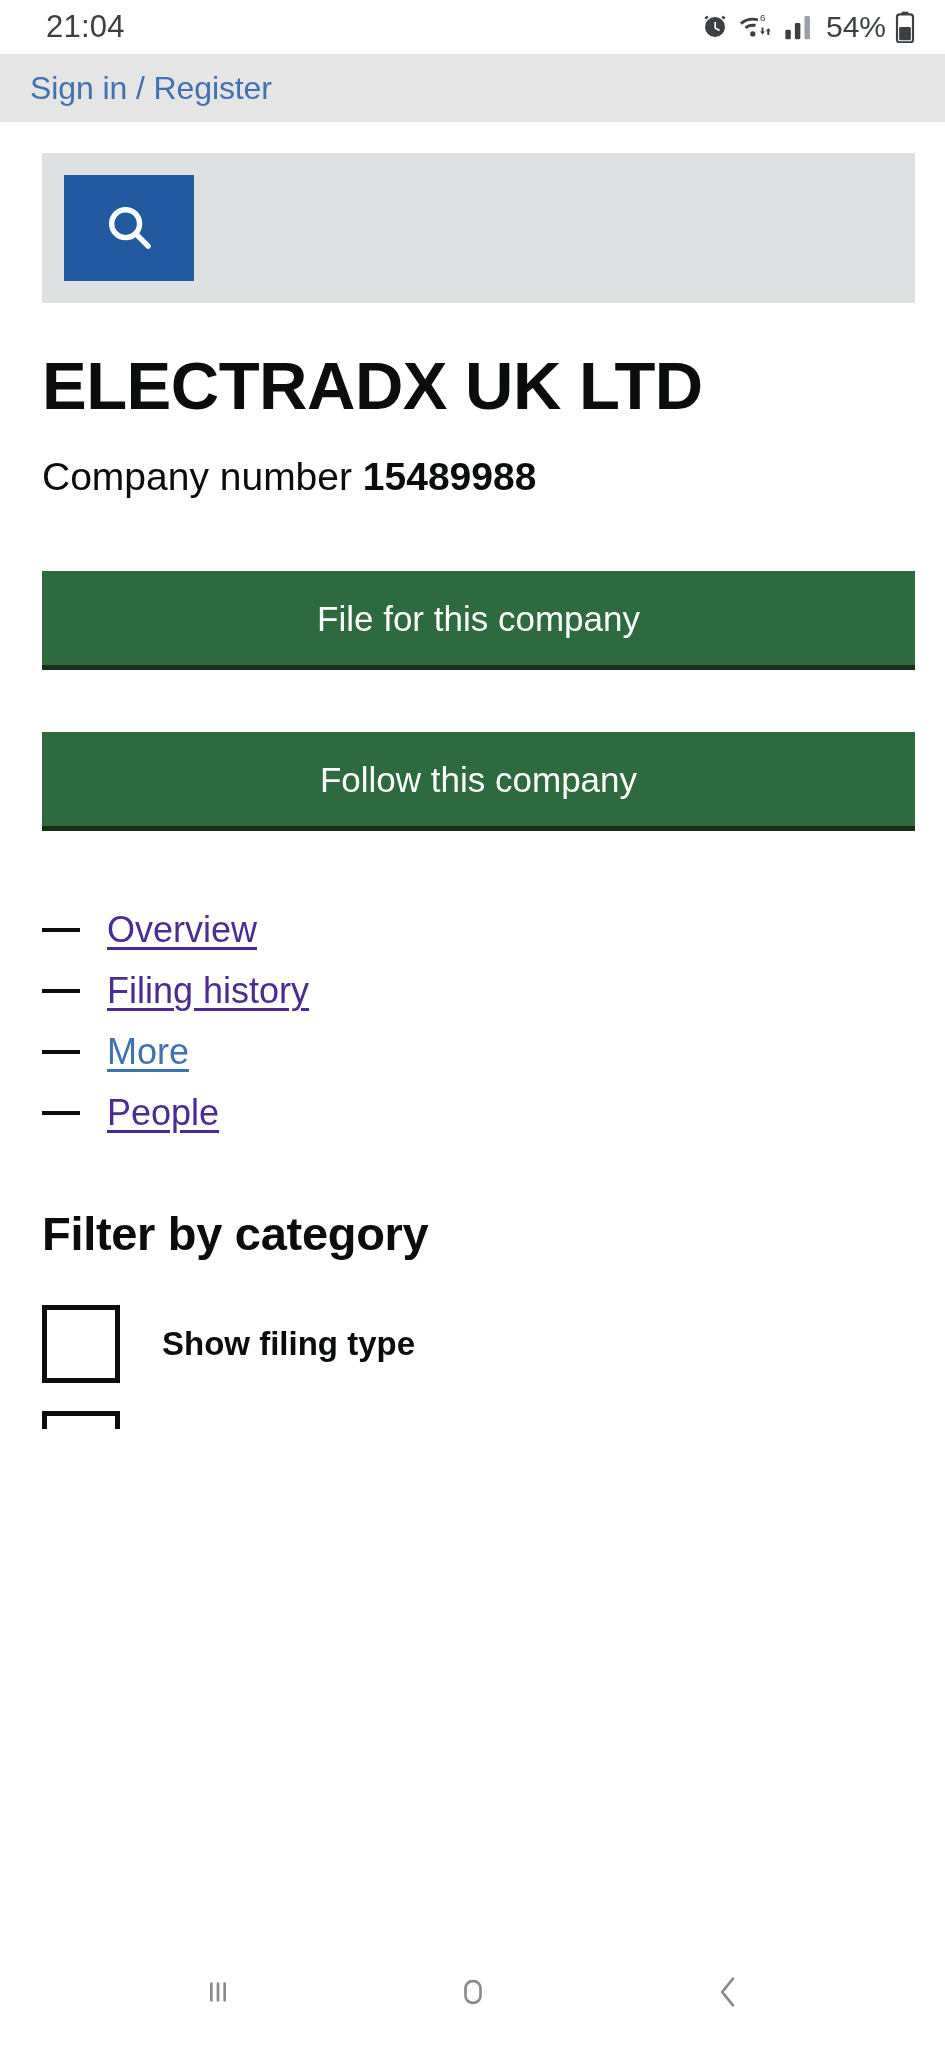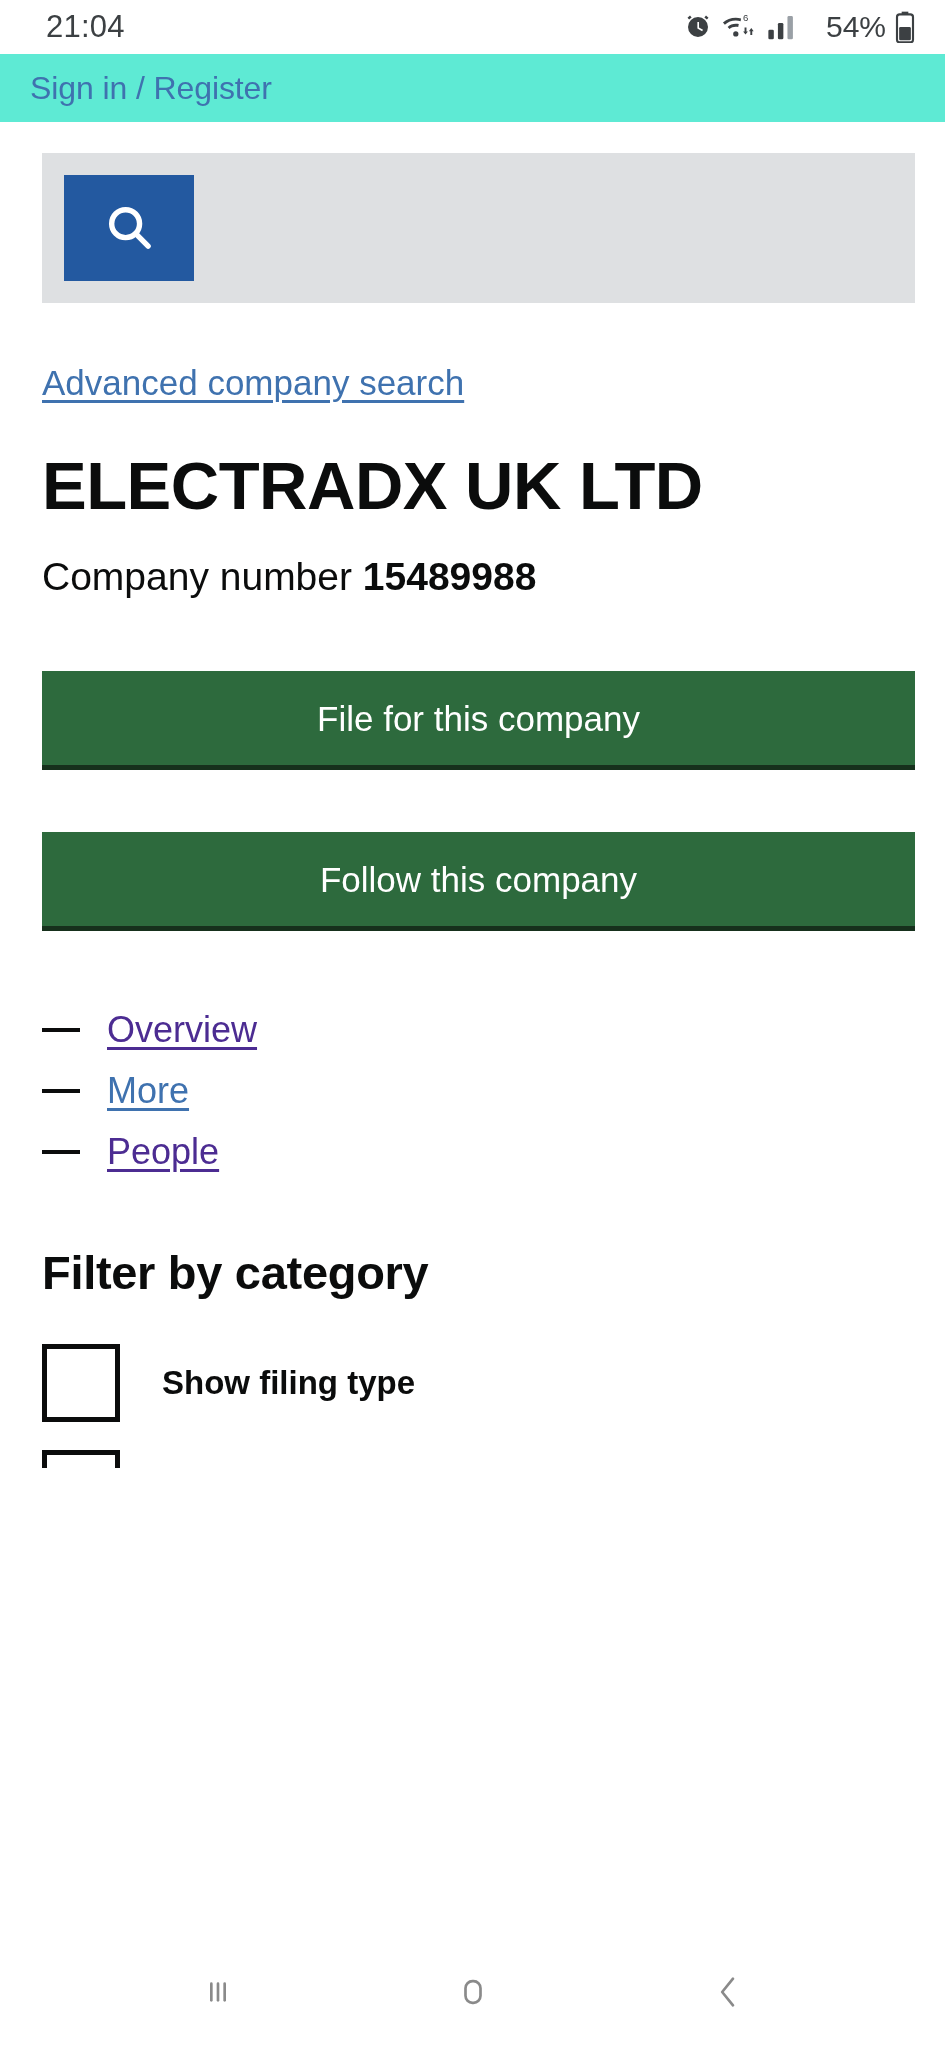--- a/index.html
+++ b/index.html
@@ -44,27 +44,27 @@
   }
   .status-icon {
     display: inline-flex;
     align-items: center;
     justify-content: center;
     color: #3c4043;
   }
   .status-battery-text {
     font-size: 30px;
     color: #3c4043;
-    margin-left: 20px;
+    margin-left: 3px;
   }
 
   
   .signin-bar {
     flex: 0 0 68px;
-    background: #5eead4;
+    background: #e5e5e5;
     display: flex;
     align-items: center;
     padding-left: 30px;
   }
   .signin-link {
     color: #3f72af;
     font-size: 32px;
     text-decoration: none;
     letter-spacing: -0.1px;
   }
@@ -302,39 +302,40 @@
         <svg width="54" height="54" viewBox="0 0 24 24" fill="none" stroke="#ffffff" stroke-width="2.4">
           <circle cx="10.5" cy="10.5" r="6.2"></circle>
           <line x1="15.2" y1="15.2" x2="20.5" y2="20.5" stroke-linecap="round"></line>
         </svg>
       </span>
     </button>
   </div>
 
   <div class="content">
 
-    <div class="adv-search-row">
-      <a href="#" class="adv-search-link">Advanced company search</a>
-    </div>
 
     <h1 class="company-title">ELECTRADX UK LTD</h1>
 
     <div class="company-number">
       <span>Company number</span>
       <b>15489988</b>
     </div>
 
     <button class="btn-green btn-file">File for this company</button>
 
     <button class="btn-green btn-follow">Follow this company</button>
 
     <ul class="nav-list">
       <li class="nav-item">
         <span class="nav-dash"></span>
         <a href="#" class="nav-link visited">Overview</a>
+      </li>
+      <li class="nav-item">
+        <span class="nav-dash"></span>
+        <a href="#" class="nav-link visited">Filing history</a>
       </li>
       <li class="nav-item">
         <span class="nav-dash"></span>
         <a href="#" class="nav-link unvisited">More</a>
       </li>
       <li class="nav-item">
         <span class="nav-dash"></span>
         <a href="#" class="nav-link visited">People</a>
       </li>
     </ul>

